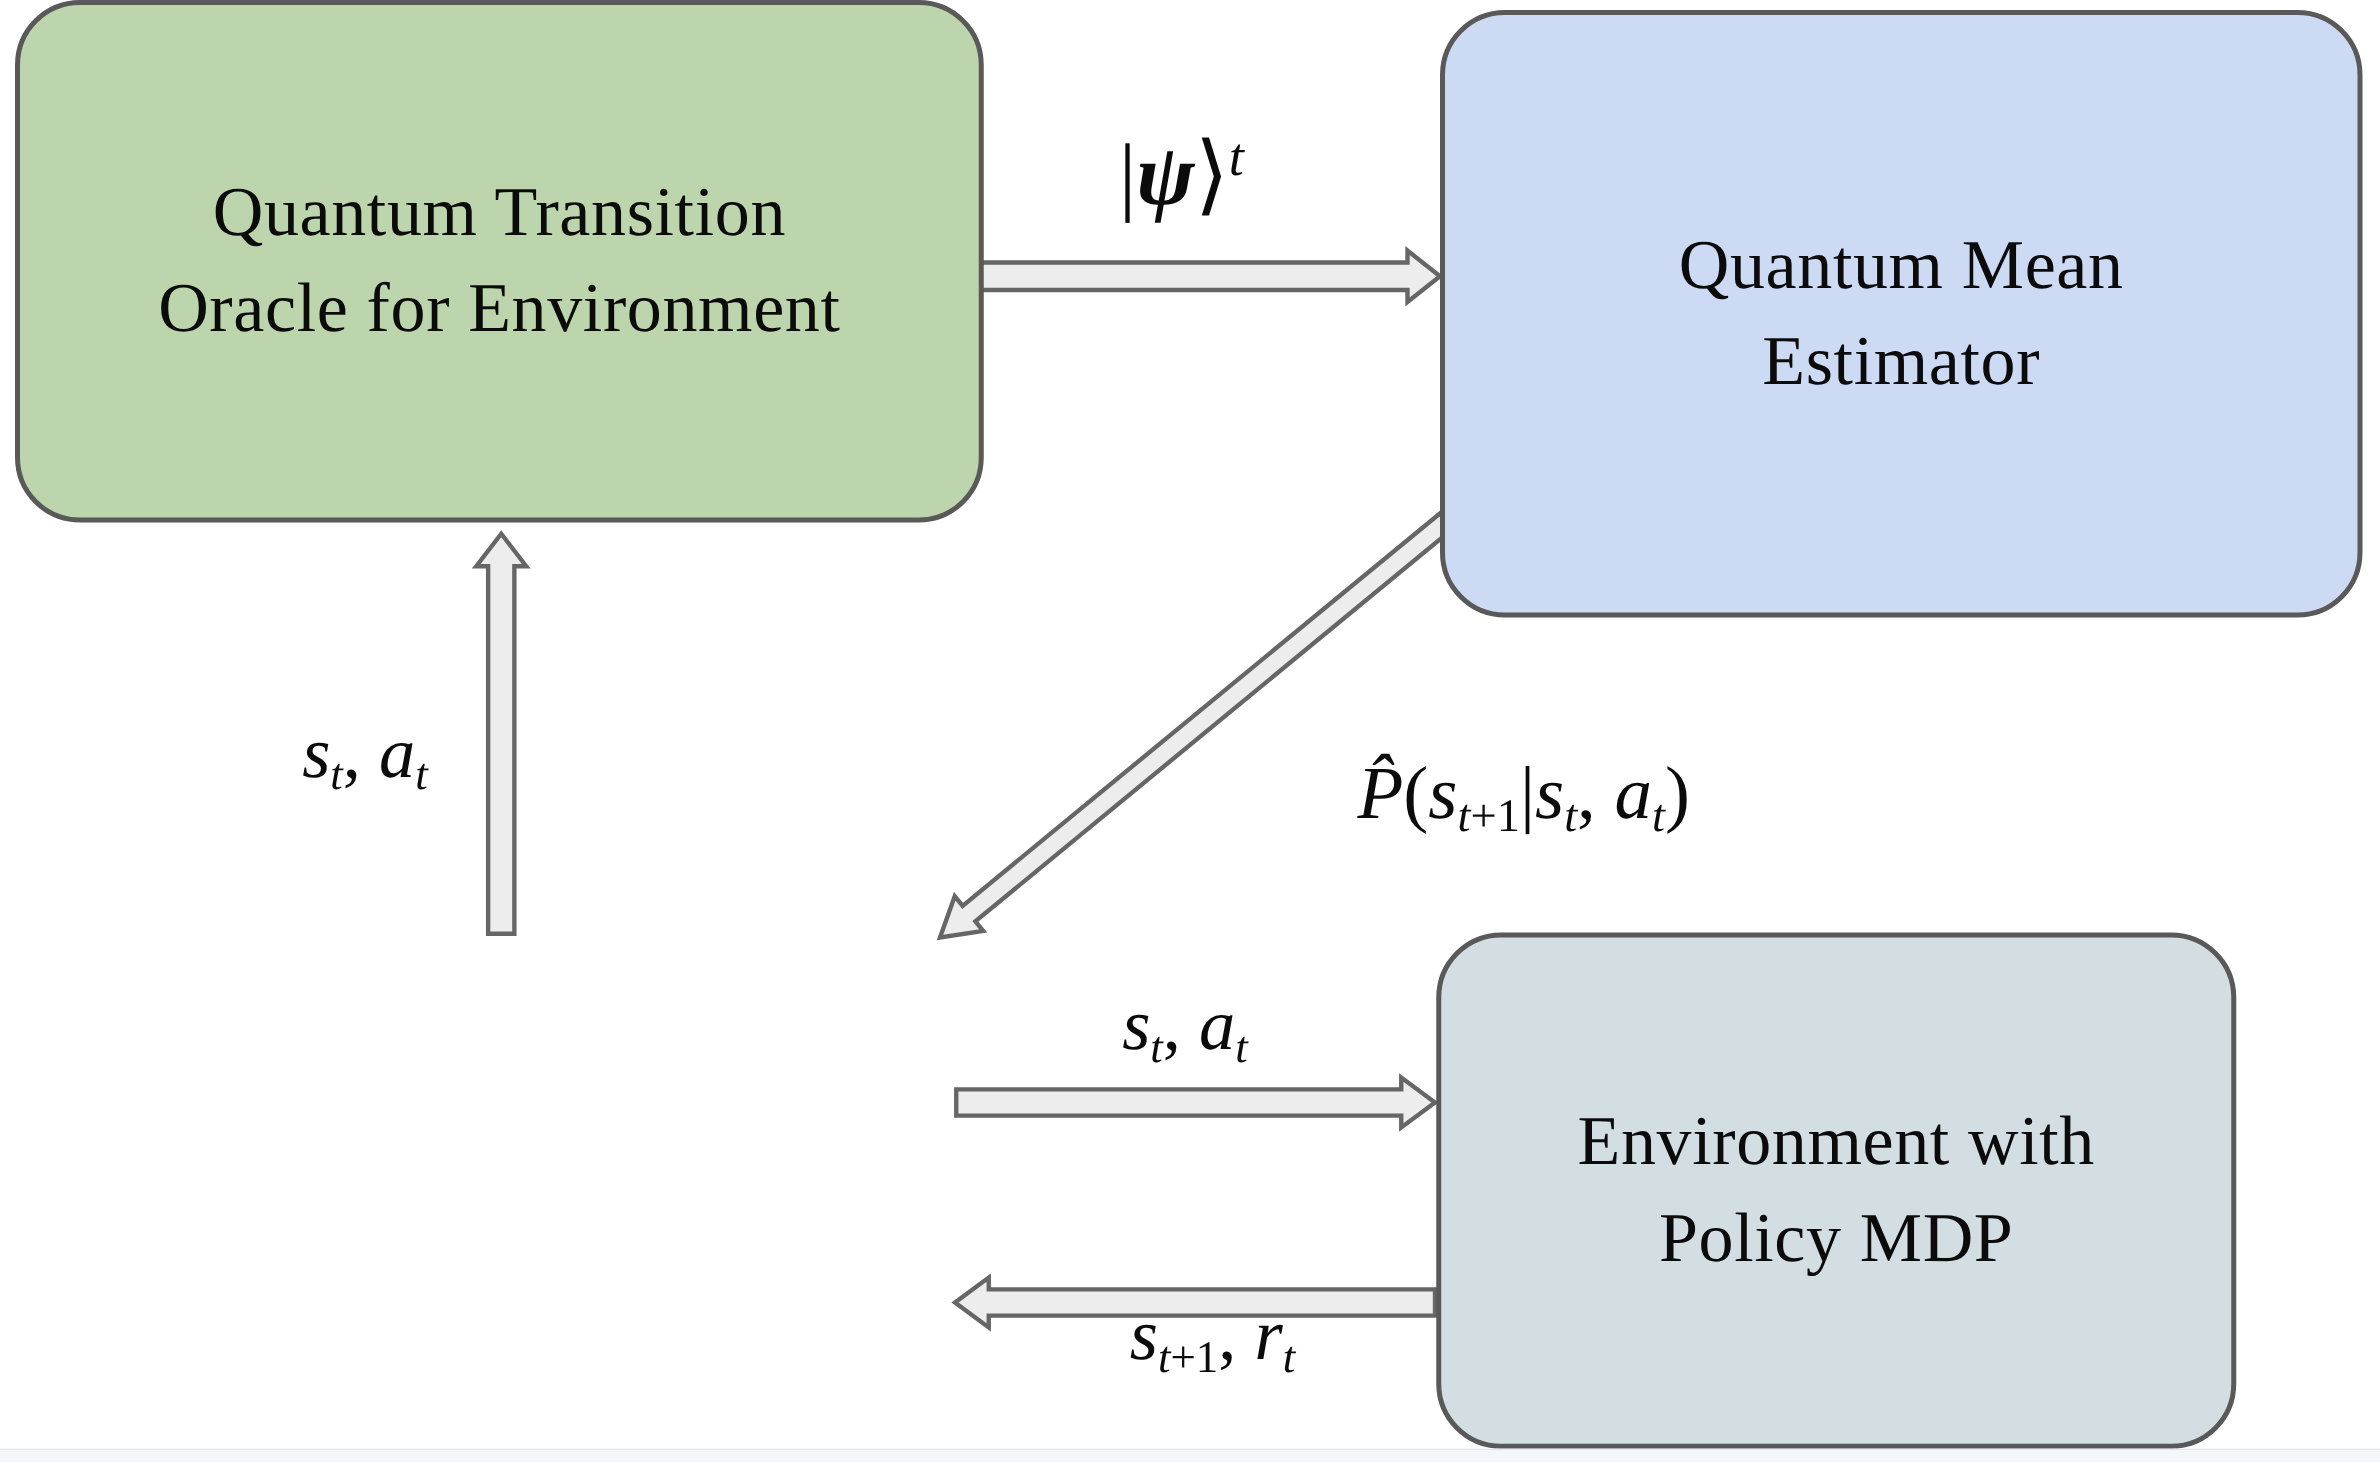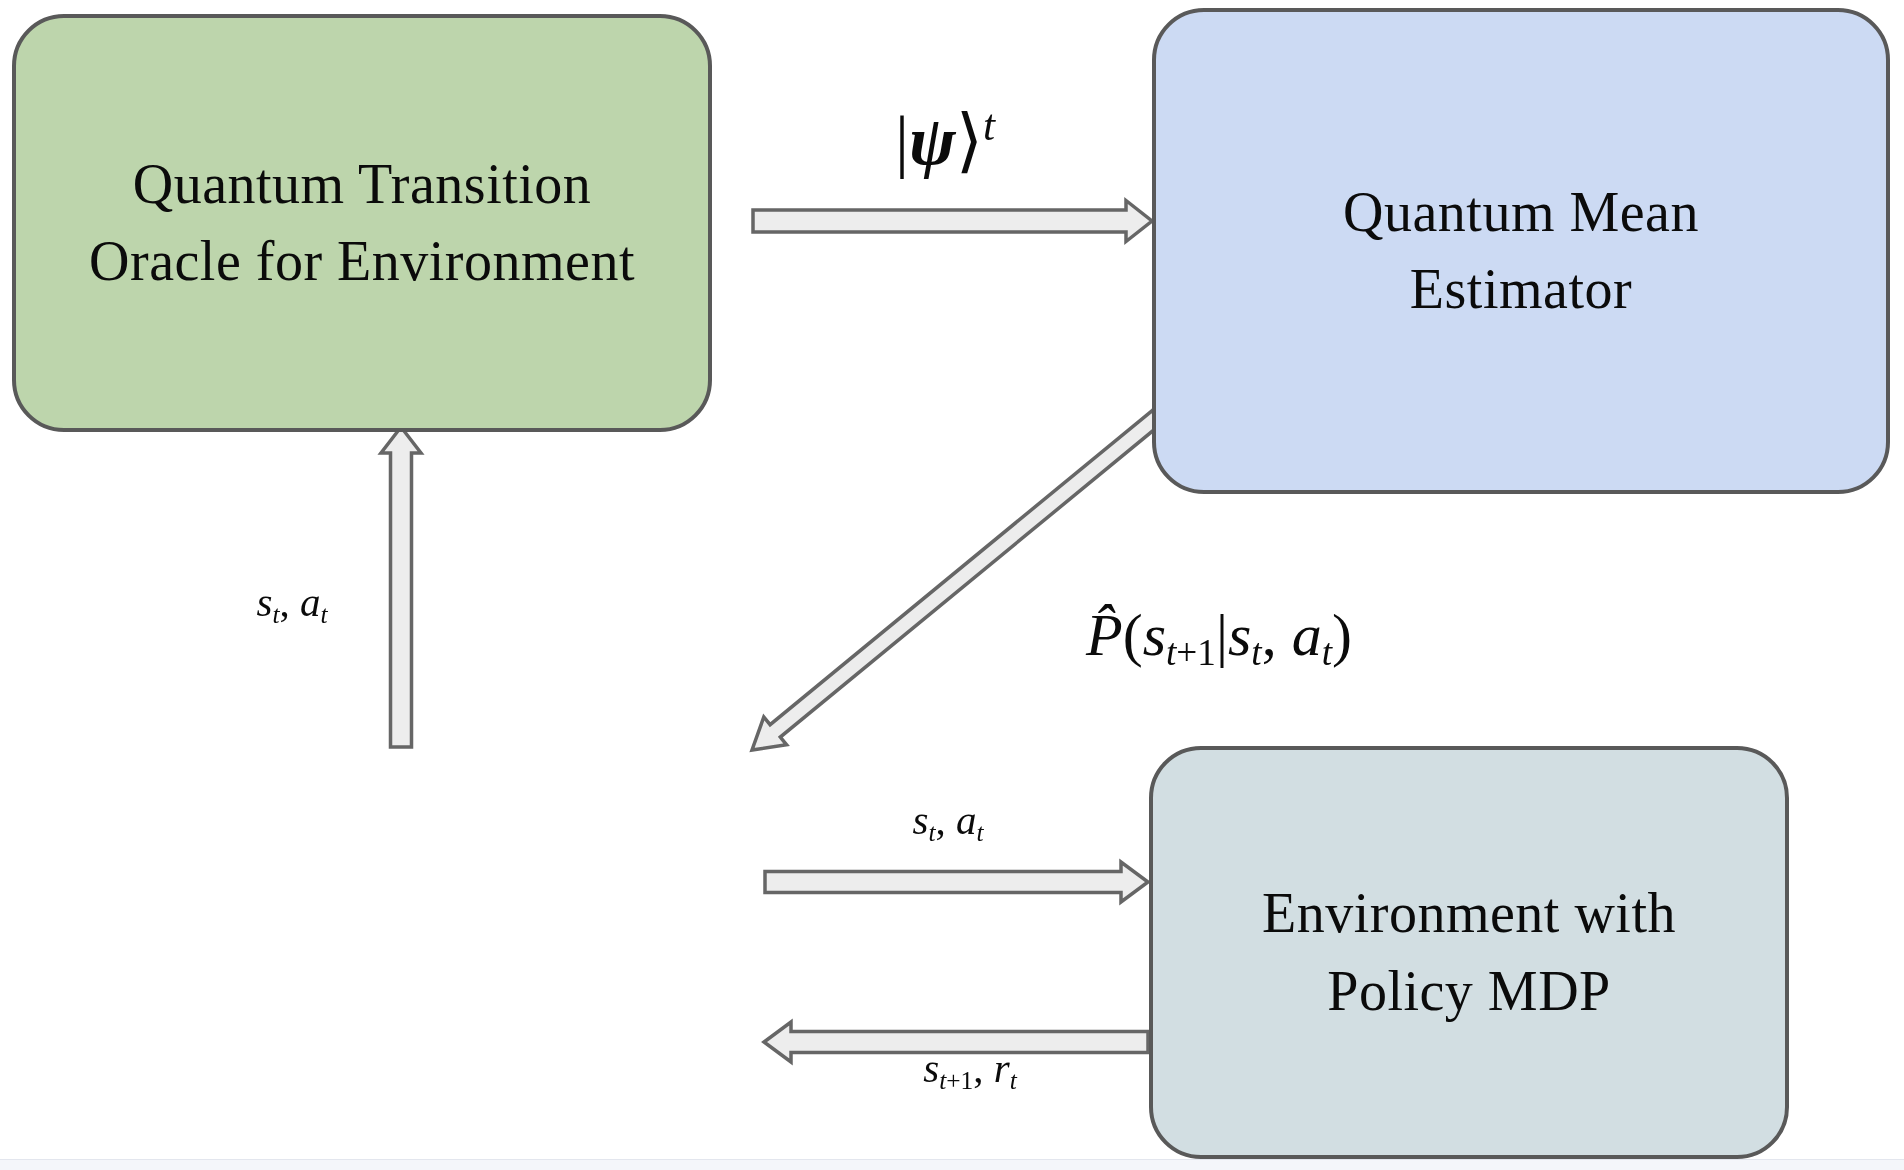--- a/index.html
+++ b/index.html
@@ -17,42 +17,42 @@
     box-sizing:border-box;
     display:flex;align-items:center;justify-content:center;
     text-align:center;
   }
   .box-label{
     font-size:56px;
     line-height:1.38;
     color:var(--text);
     letter-spacing:0.5px;
   }
-  #box-oracle{left:12px;top:14px;width:700px;height:418px;background:var(--oracle_fill);}
+  #box-oracle{left:12px;top:0;width:775px;height:418px;background:var(--oracle_fill);}
   #box-estimator{left:1152px;top:8px;width:738px;height:486px;background:var(--estimator_fill);}
   #box-agent{left:18px;top:746px;width:748px;height:411px;background:var(--agent_fill);}
   #box-environment{left:1149px;top:746px;width:640px;height:413px;background:var(--environment_fill);justify-content:center;}
 
   #arrows{position:absolute;left:0;top:0;width:1904px;height:1170px;}
   #arrows path{
     fill:var(--arrow_fill);
     stroke:var(--arrow_stroke);
     stroke-width:3.5;
     stroke-linejoin:miter;
   }
 
   .math{
     position:absolute;
     transform:translate(-50%,-50%);
     color:var(--text);
     white-space:nowrap;
     font-family:"Liberation Serif","DejaVu Serif","DejaVu Sans",serif;
   }
   .math .line{white-space:nowrap;}
-  .m-md{font-size:41px;font-family:Liberation Serif, serif;}
+  .m-md{font-size:58px;font-family:Liberation Serif, serif;}
   .m-lg{font-size:60px;}
   .m-xl{font-size:70px;}
   .it{font-style:italic;}
   .bold{font-weight:700;}
   sub{font-size:62%;line-height:0;vertical-align:-0.28em;}
   sup{font-size:62%;line-height:0;vertical-align:0.55em;}
 
   #bottom-strip{
     position:absolute;left:0;top:1159px;width:1904px;height:11px;
     background:var(--strip);

